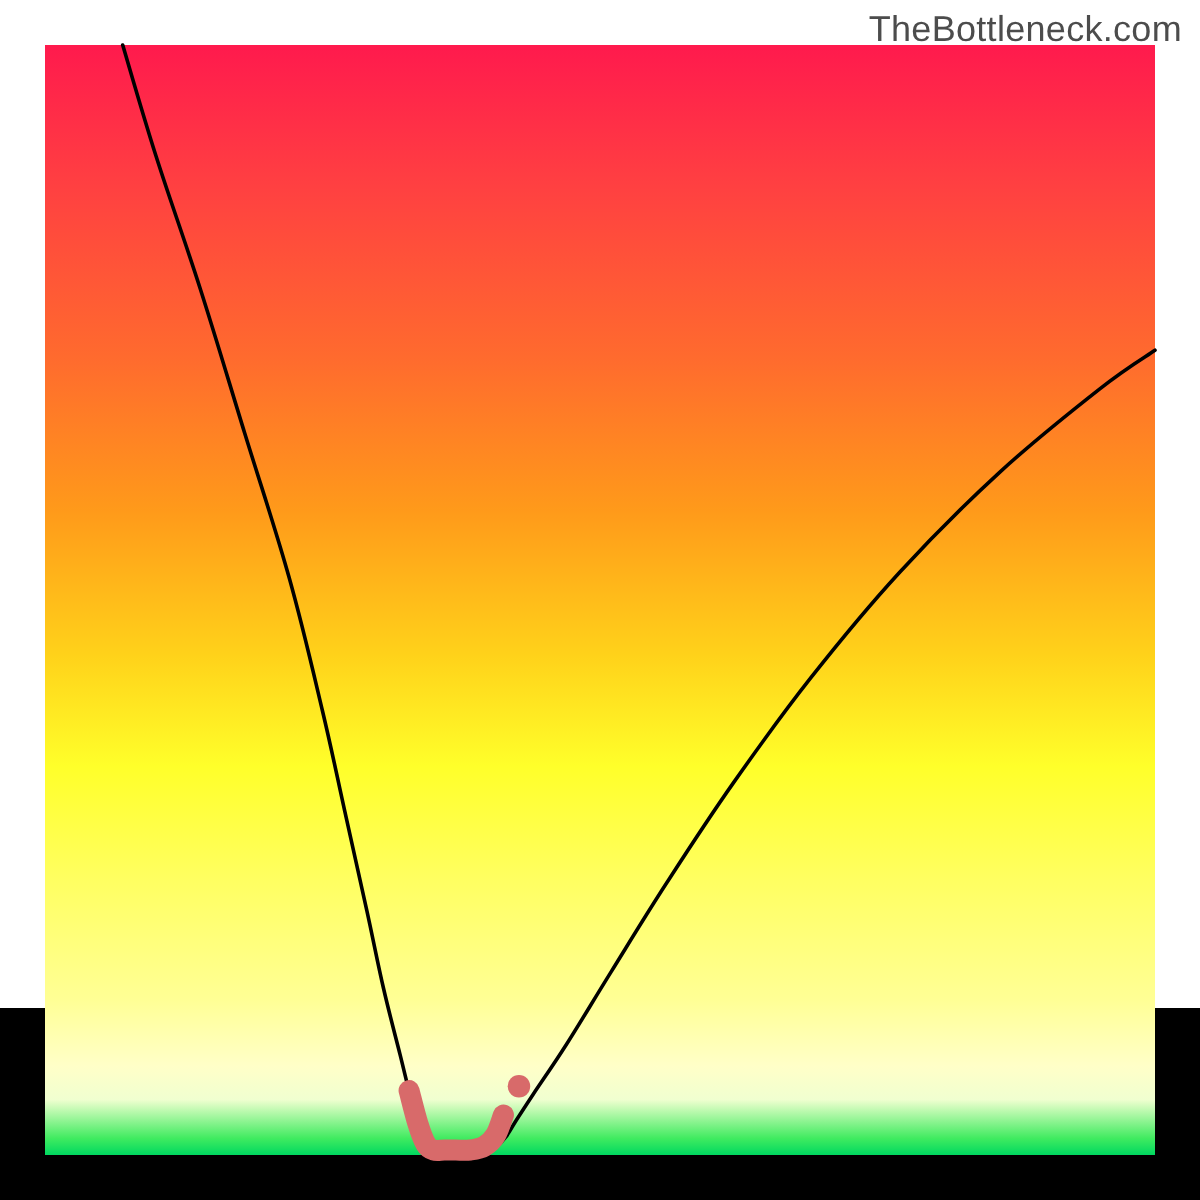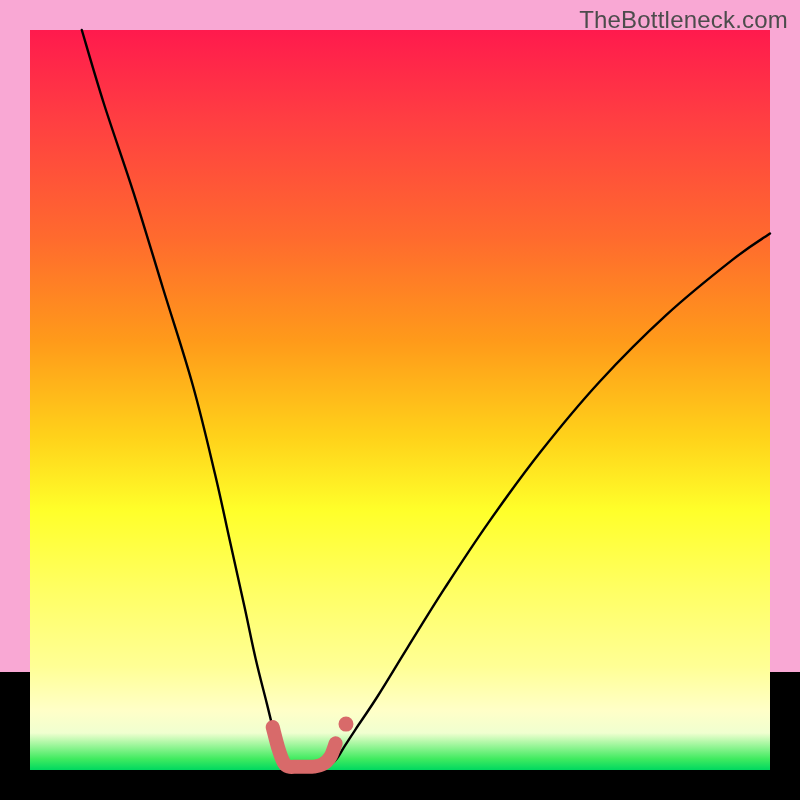--- a/index.html
+++ b/index.html
@@ -10,21 +10,21 @@
     background: #000;
     overflow: hidden;
     font-family: Arial, Helvetica, sans-serif;
   }
   .frame {
     position: absolute;
     left: 0;
     top: 0;
     width: 800px;
     height: 672px;
-    background: #f9a8d4;
+    background: #ffffff;
   }
   .plot-area {
     position: absolute;
     left: 30px;
     top: 30px;
     width: 740px;
     height: 740px;
     background: linear-gradient(
       to bottom,
       #ff1a4d 0%,

